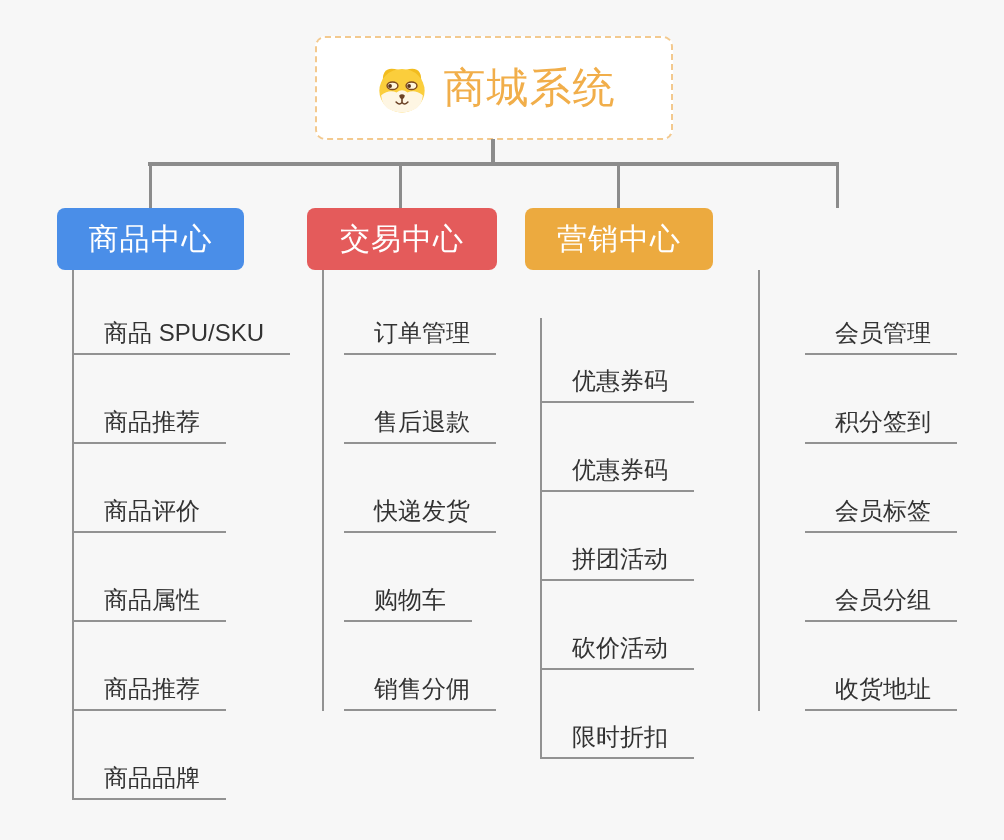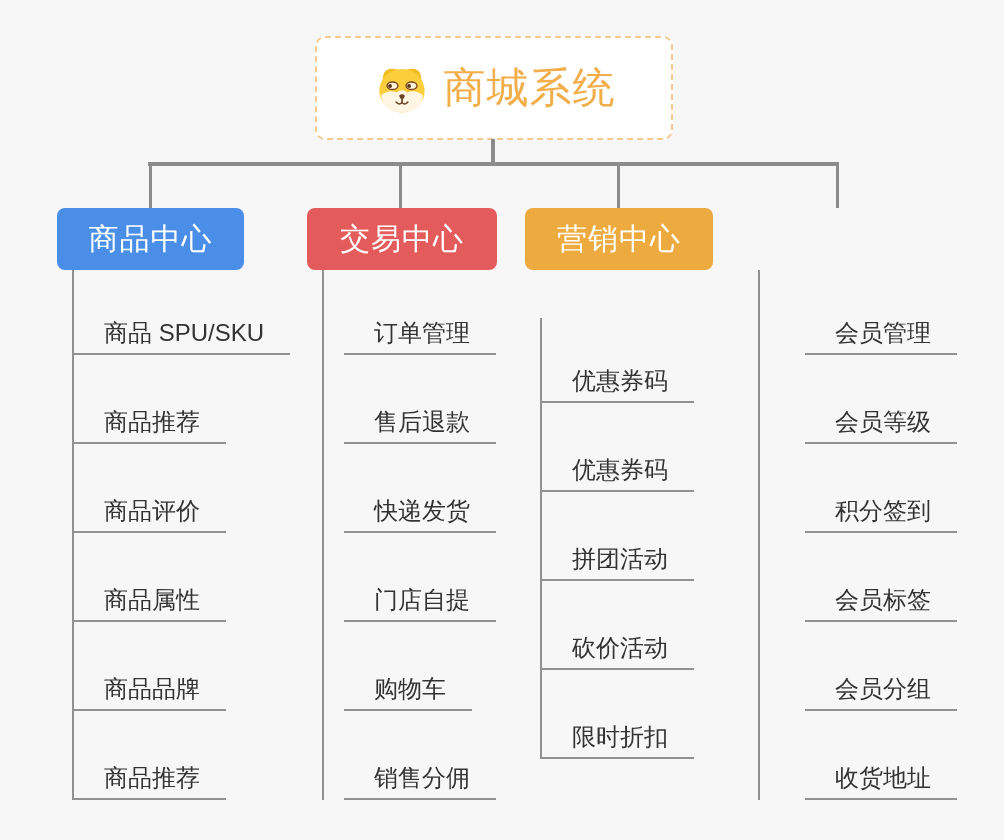--- a/index.html
+++ b/index.html
@@ -106,43 +106,41 @@
 
   <div class="branch-node branch-1" style="background-color: rgb(74, 142, 232);">商品中心</div>
   <div class="branch-node branch-2" style="background-color: rgb(228, 91, 91);">交易中心</div>
   <div class="branch-node branch-3" style="background-color: rgb(236, 170, 63); border-radius: 8px;">营销中心</div>
 
   <div class="leaf-col col-1">
     <div class="leaf">商品 SPU/SKU</div>
     <div class="leaf">商品推荐</div>
     <div class="leaf">商品评价</div>
     <div class="leaf">商品属性</div>
+    <div class="leaf">商品推荐</div>
     <div class="leaf">商品品牌</div>
-    <div class="leaf">商品推荐</div>
   </div>
 
   <div class="leaf-col col-2">
     <div class="leaf">订单管理</div>
     <div class="leaf">售后退款</div>
     <div class="leaf">快递发货</div>
-    <div class="leaf">门店自提</div>
     <div class="leaf">购物车</div>
     <div class="leaf">销售分佣</div>
   </div>
 
   <div class="leaf-col col-3">
     <div class="leaf">优惠券码</div>
     <div class="leaf">优惠券码</div>
     <div class="leaf">拼团活动</div>
     <div class="leaf">砍价活动</div>
     <div class="leaf">限时折扣</div>
   </div>
 
   <div class="leaf-col col-4">
     <div class="leaf">会员管理</div>
-    <div class="leaf">会员等级</div>
     <div class="leaf">积分签到</div>
     <div class="leaf">会员标签</div>
     <div class="leaf">会员分组</div>
     <div class="leaf">收货地址</div>
   </div>
 
 </div>
 
 </body></html>

